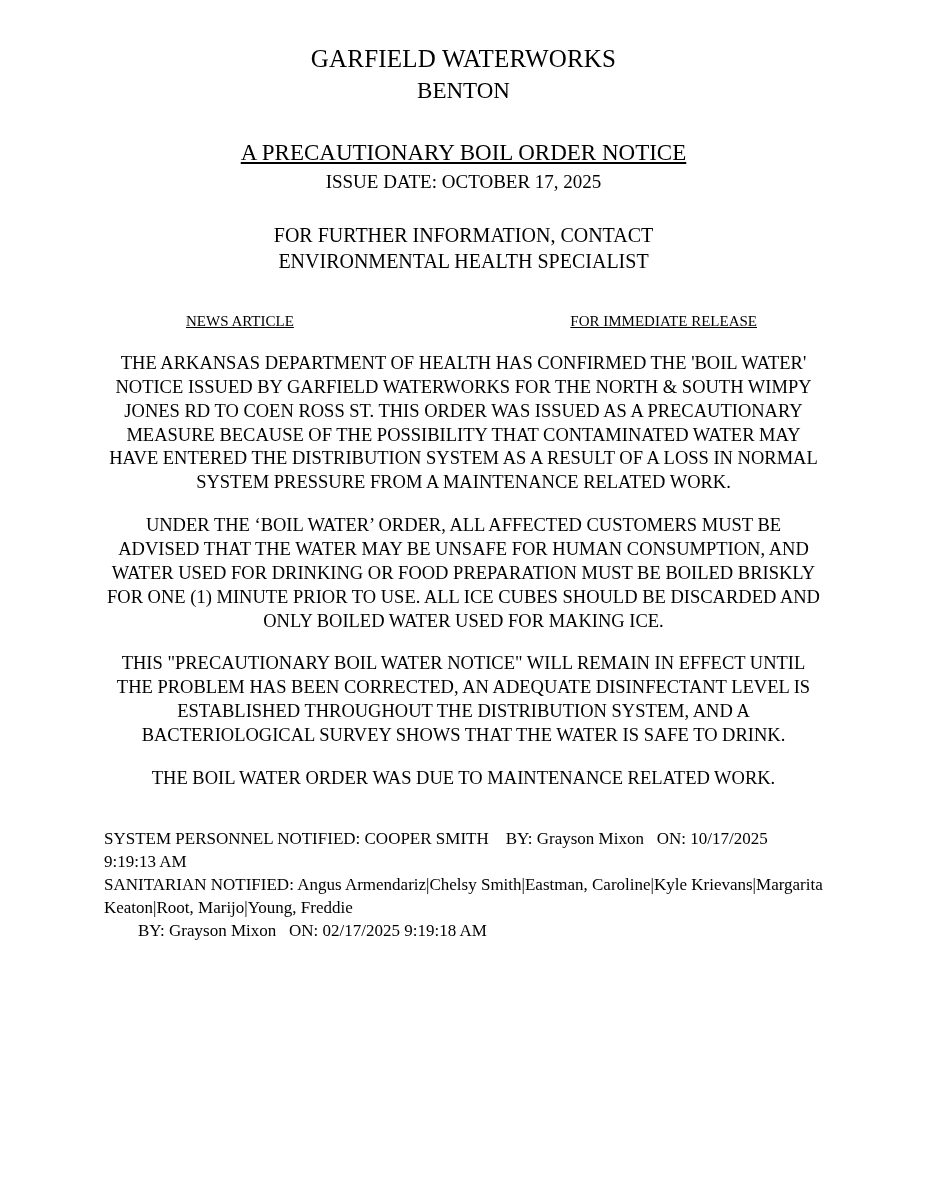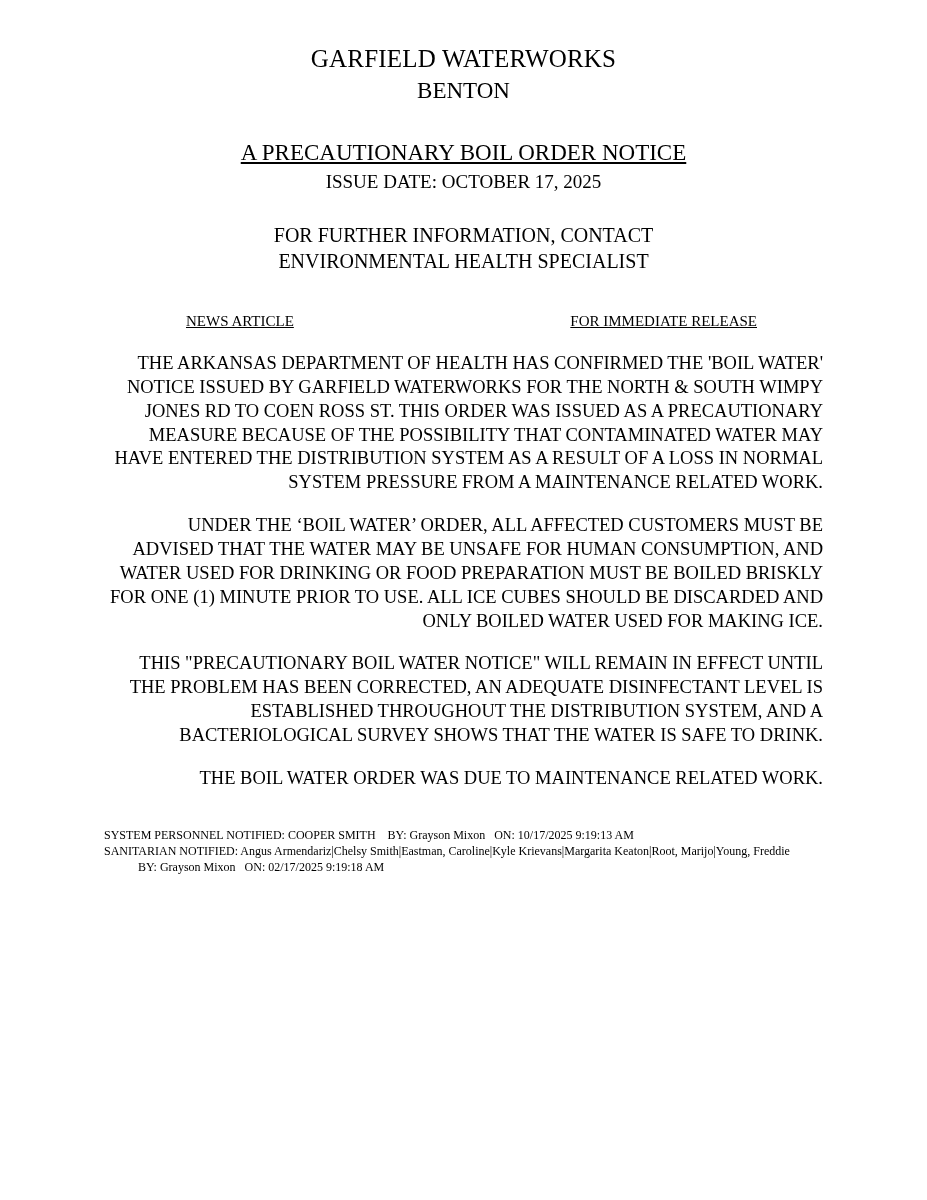--- a/index.html
+++ b/index.html
@@ -61,30 +61,30 @@
     justify-content: space-between;
   }
   .release-row span {
     text-decoration: underline;
   }
 
   .body-text {
     margin-top: 22px;
     font-size: 18.5px;
     line-height: 1.29;
-    text-align: right;
+    text-align: center;
   }
   .body-text p {
     margin: 0 0 19px 0;
   }
   .body-text p:last-child { margin-bottom: 4px; }
 
   .footer-block {
     margin-top: 36px;
-    font-size: 12px;
+    font-size: 17px;
     line-height: 1.36;
     font-family: "Liberation Serif", "DejaVu Serif", serif;
   }
   .footer-block .line { white-space: pre-wrap; }
   .footer-indent { padding-left: 34px; }
 </style>
 </head>
 <body>
 
 <div class="page">

